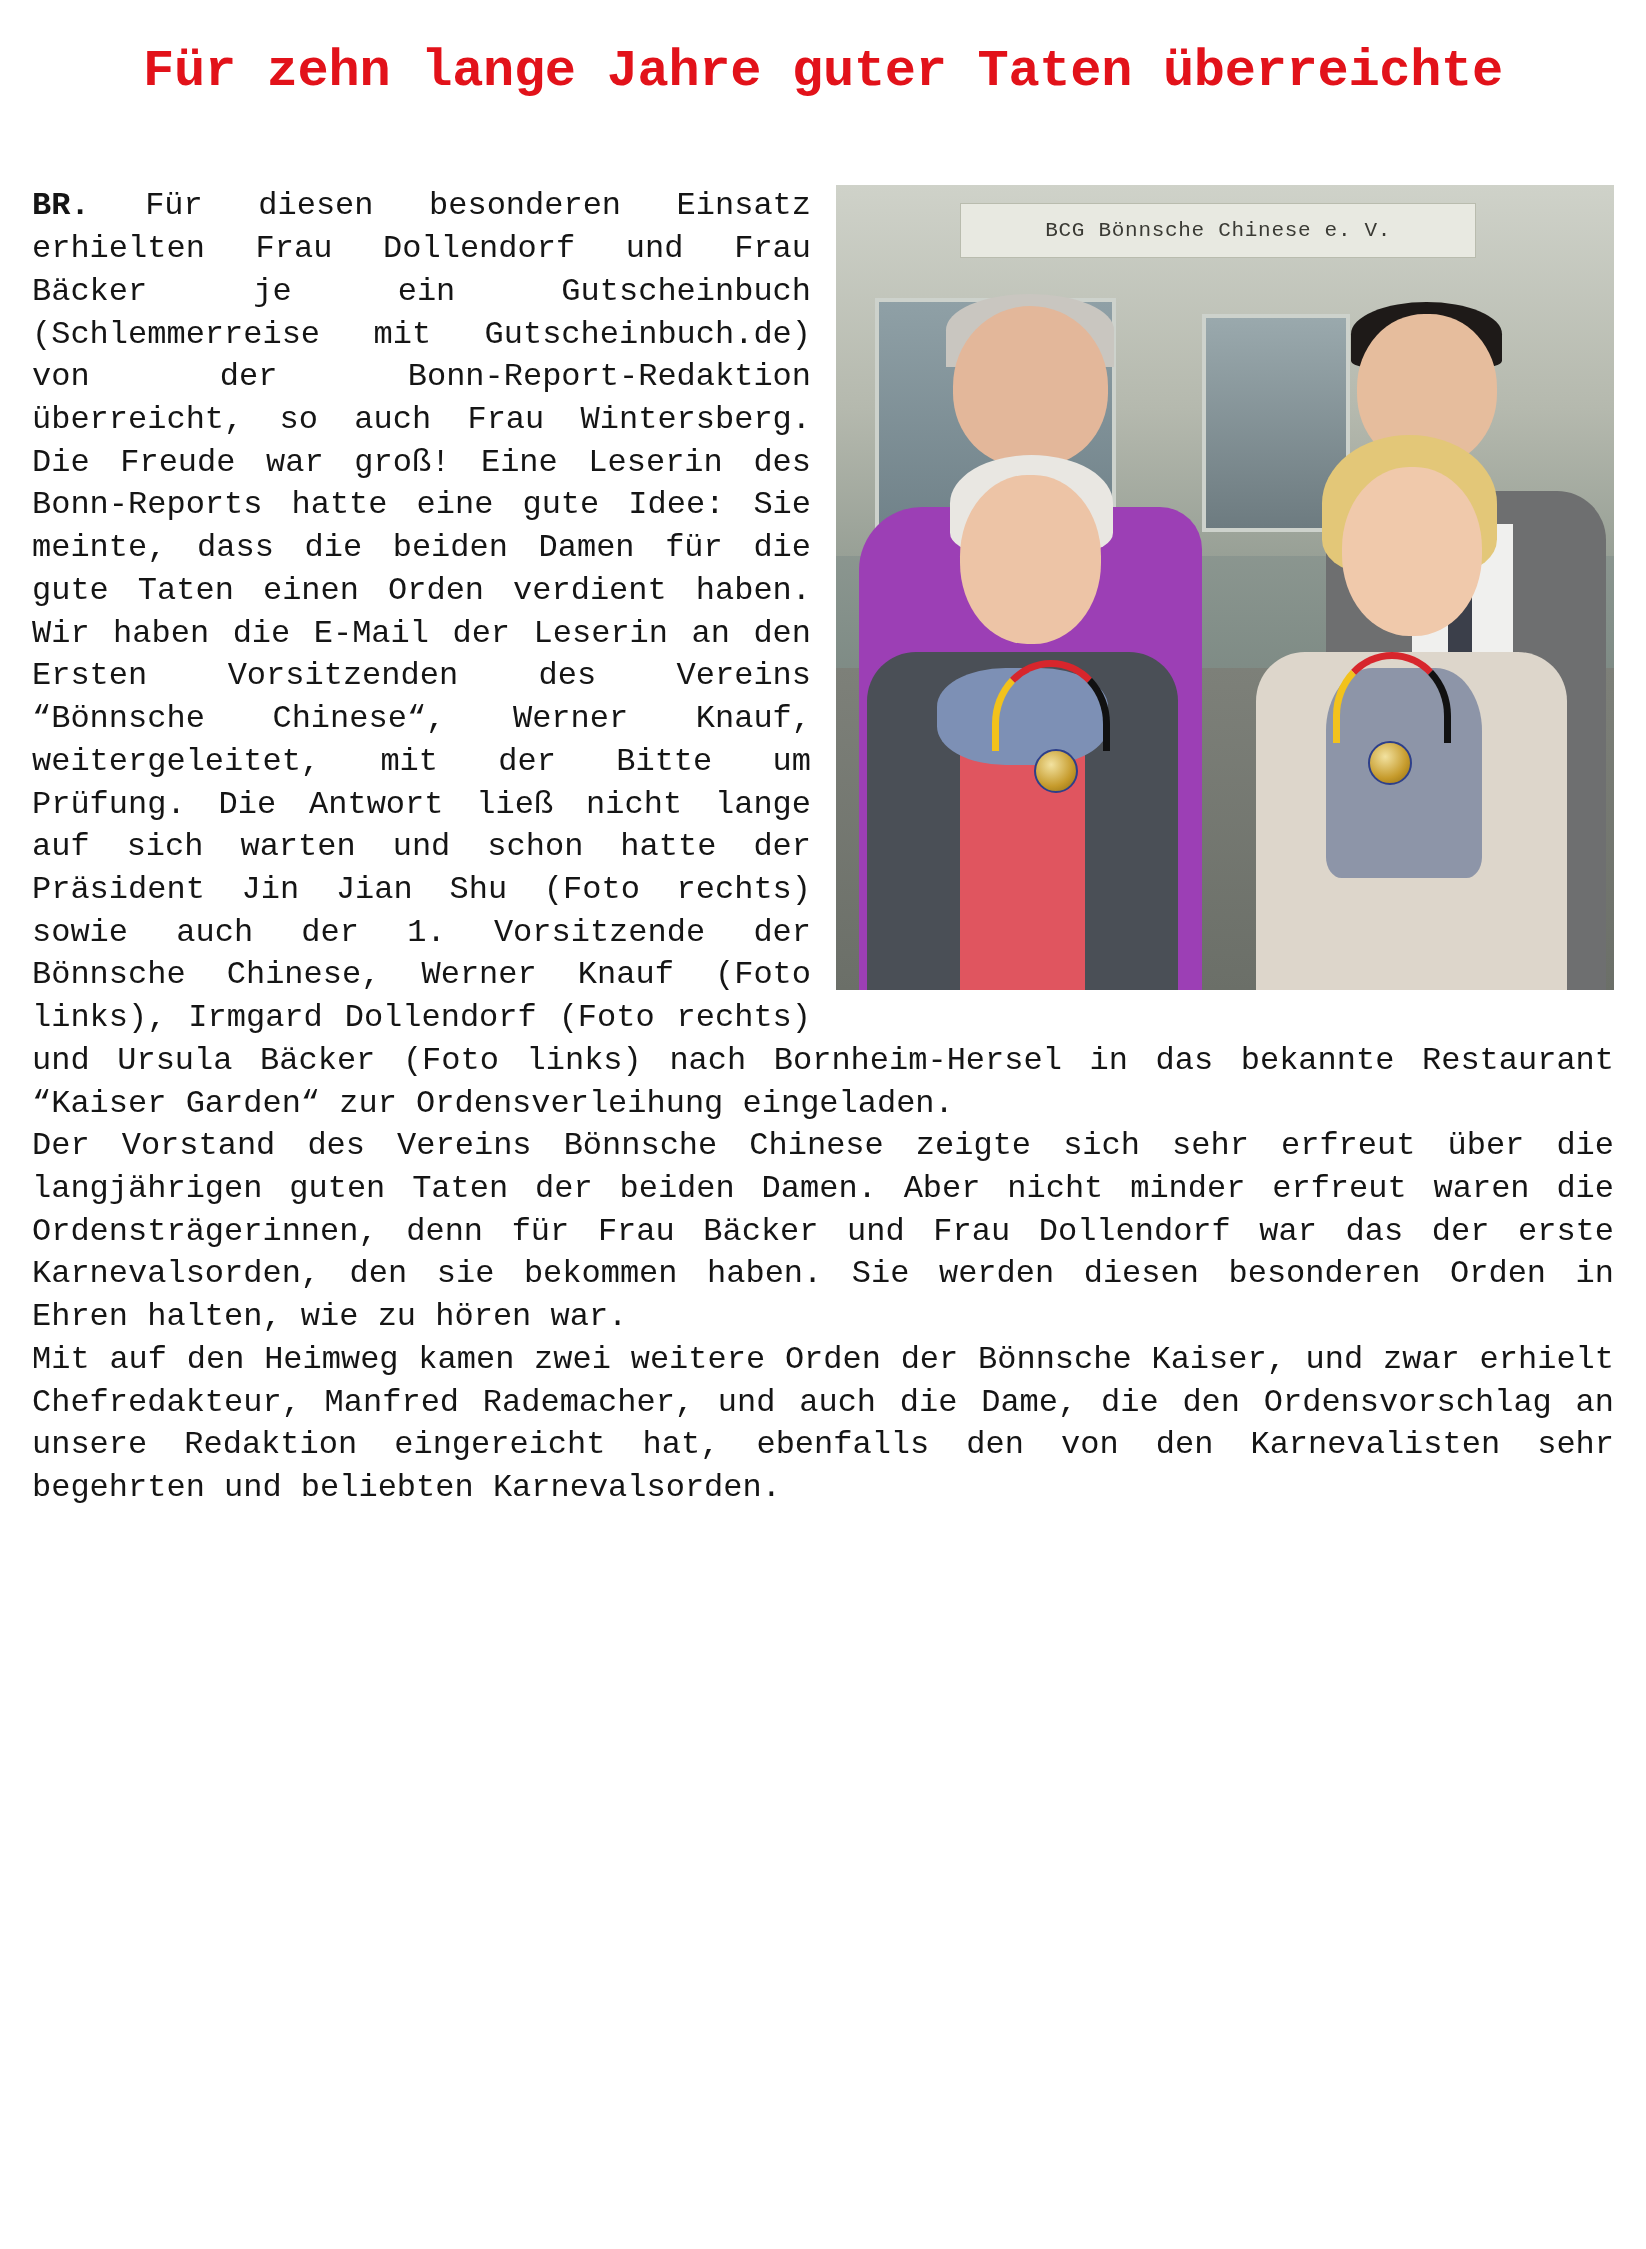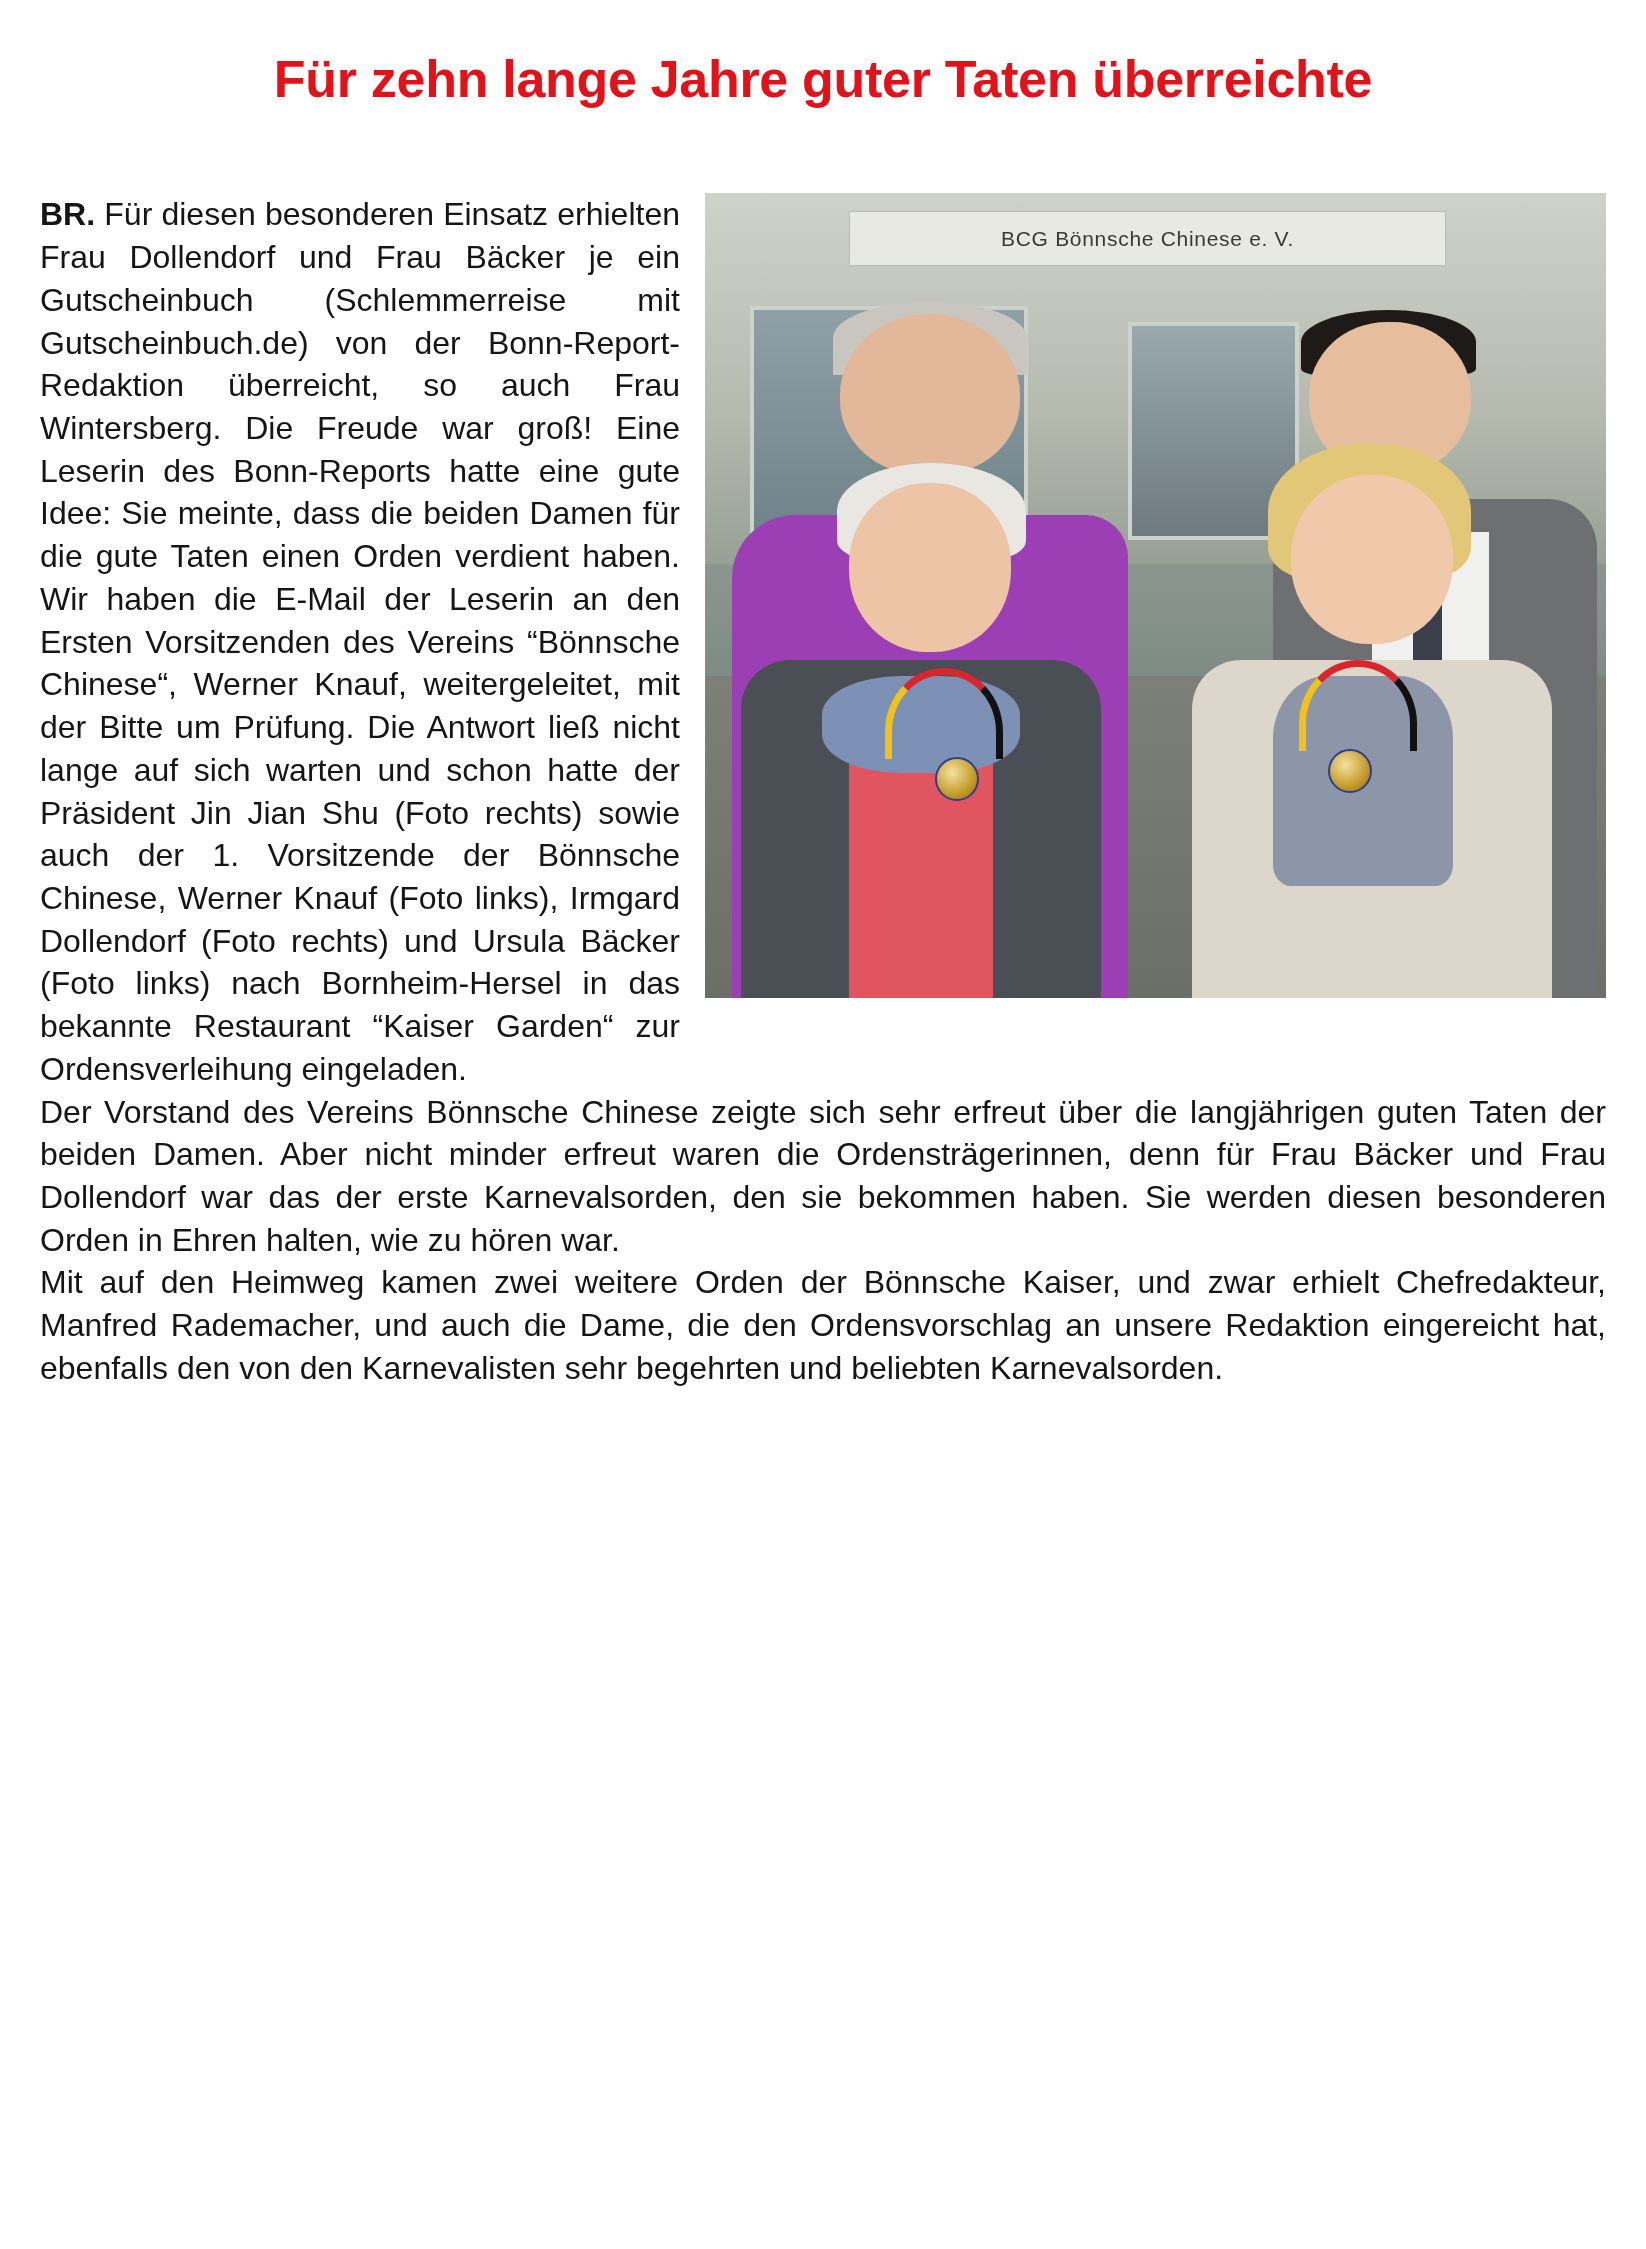--- a/index.html
+++ b/index.html
@@ -11,21 +11,22 @@
     width: 1646px;
     height: 2250px;
     font-family: "Liberation Sans", sans-serif;
     color: #1a1a1a;
     position: relative;
     overflow: hidden;
   }
   .page {
     position: absolute;
     inset: 0;
-    padding: 8px;
+    padding: 0;
+    font-family: Liberation Mono, monospace;
   }
 
   
   .headline {
     margin: 40px 64px 0 64px;
     text-align: center;
     color: #e2121a;
     font-weight: bold;
     font-size: 52px;
     line-height: 1.22;
@@ -40,21 +41,21 @@
   .article {
     margin: 82px 32px 0 32px;
     font-size: 32px;
     line-height: 1.335;
     color: #151515;
   }
 
   
   .photo {
     float: right;
-    width: 901px;
+    width: 778px;
     height: 805px;
     margin: 4.2px 0 9.8px 25px;
     position: relative;
     overflow: hidden;
     background: #6f7d86;
   }
   
   .ph-sky {
     position: absolute; left:0; top:0; width:100%; height:62%;
     background: linear-gradient(180deg,#b9bcb4 0%, #9aa39c 45%, #7d8a84 100%);

